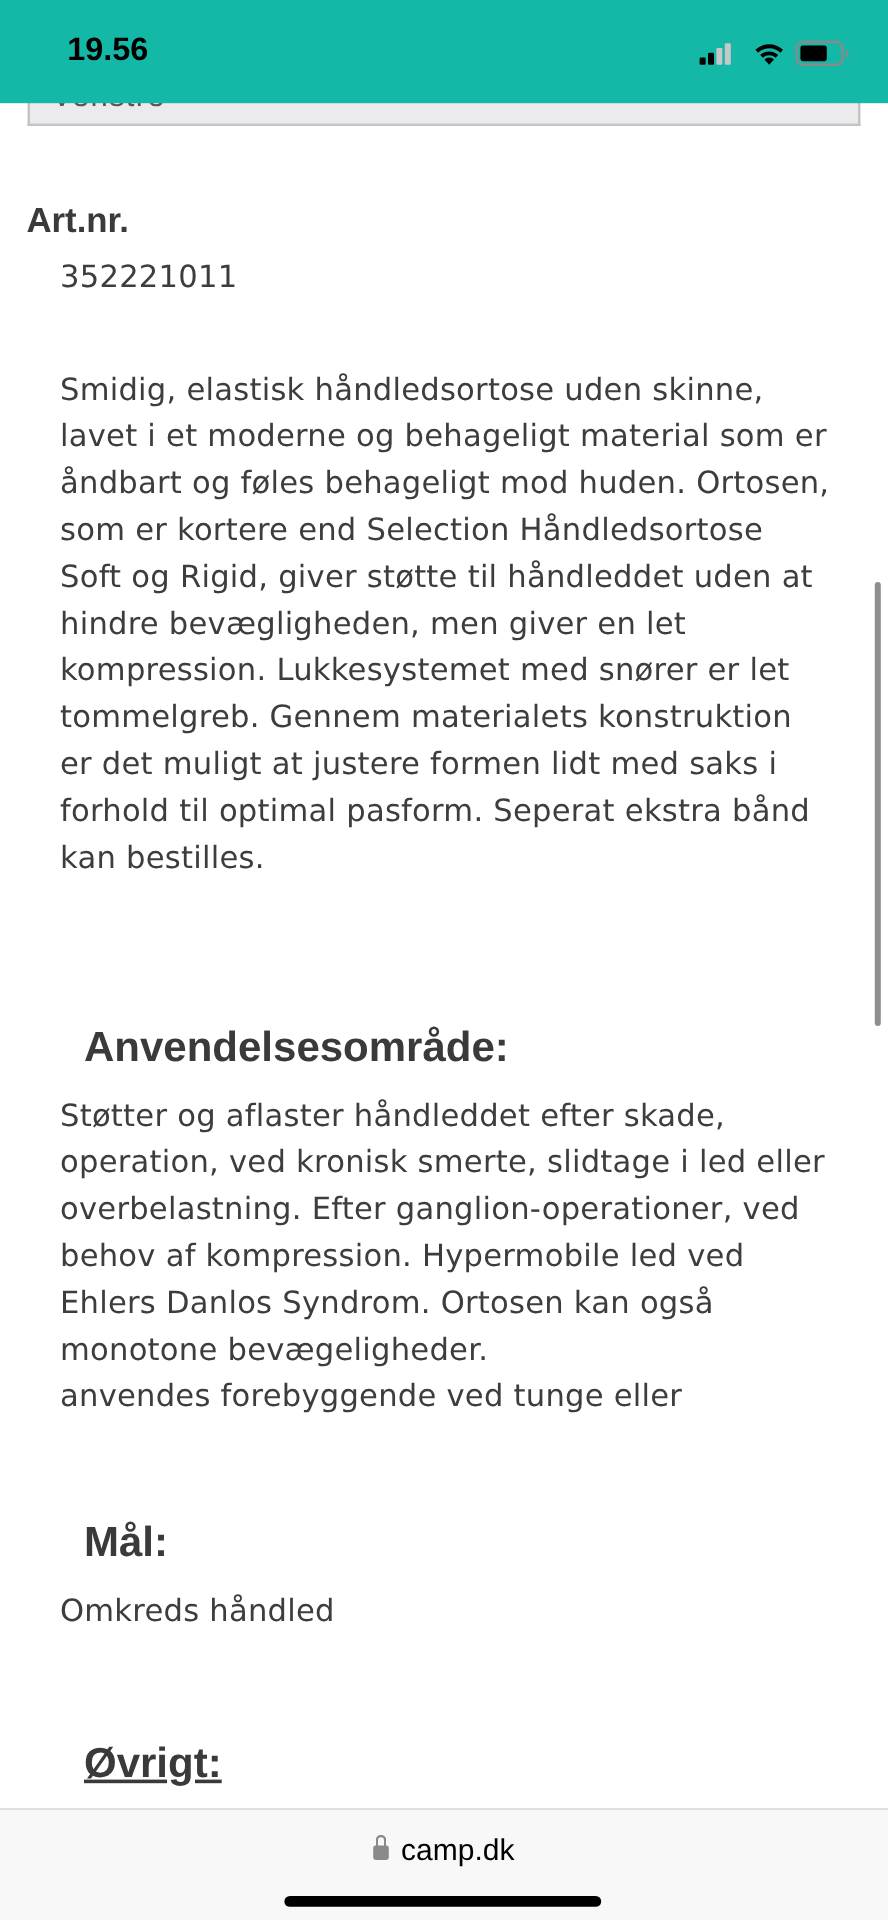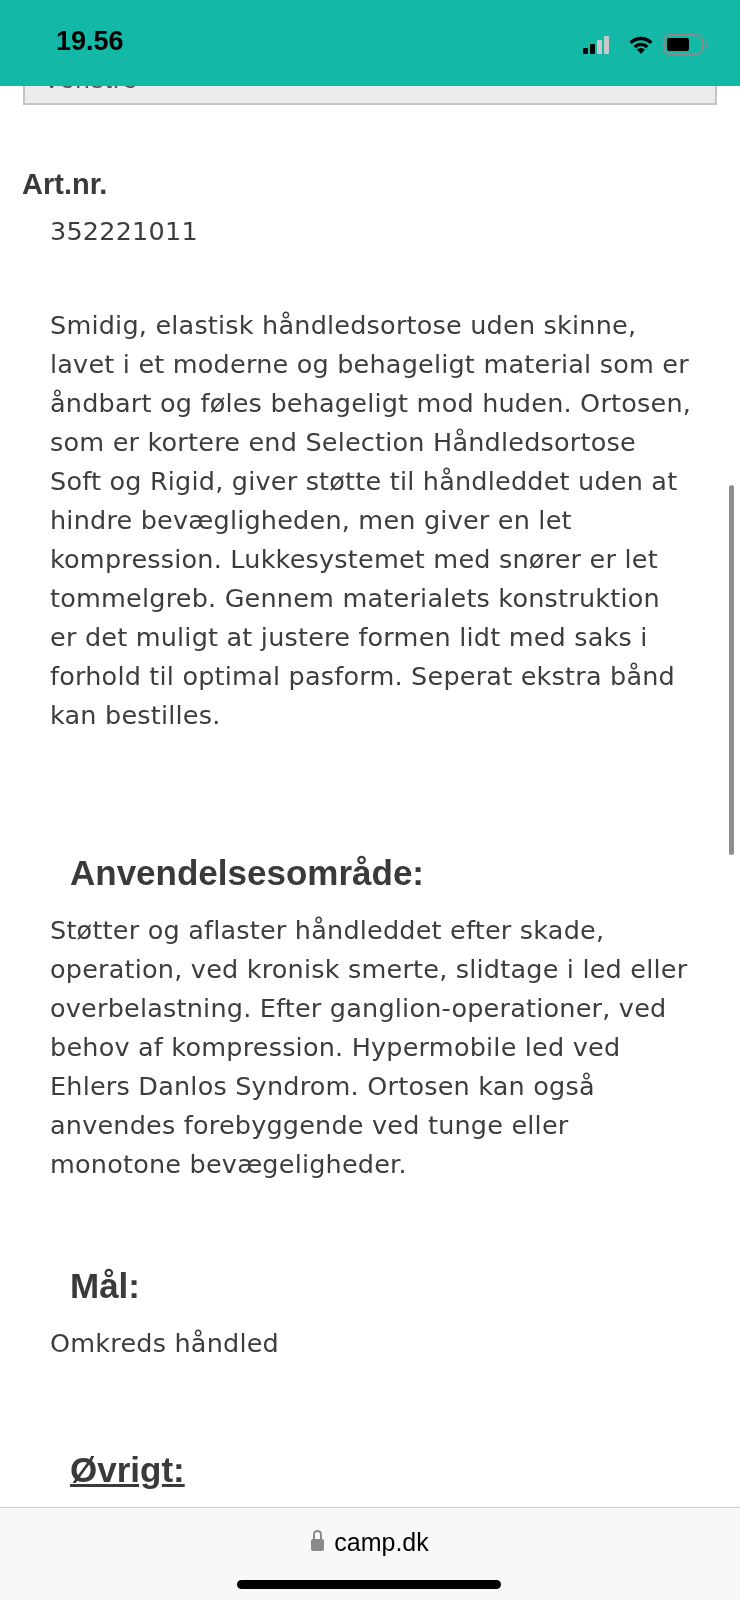--- a/index.html
+++ b/index.html
@@ -132,22 +132,22 @@
       <span>kan bestilles.</span>
     </div>
 
     <div class="h-large" style="top:853px;">Anvendelsesområde:</div>
     <div class="body-text" style="top:911px;">
       <span>Støtter og aflaster håndleddet efter skade,</span>
       <span>operation, ved kronisk smerte, slidtage i led eller</span>
       <span>overbelastning. Efter ganglion-operationer, ved</span>
       <span>behov af kompression. Hypermobile led ved</span>
       <span>Ehlers Danlos Syndrom. Ortosen kan også</span>
+      <span>monotone bevægeligheder.</span>
       <span>anvendes forebyggende ved tunge eller</span>
-      <span>monotone bevægeligheder.</span>
     </div>
 
     <div class="h-large" style="top:1266px;">Mål:</div>
     <div class="body-text" style="top:1324px;">
       <span>Omkreds håndled</span>
     </div>
 
     <div class="h-large" style="top:1450px;text-decoration:underline;">Øvrigt:</div>
   </div>
 

